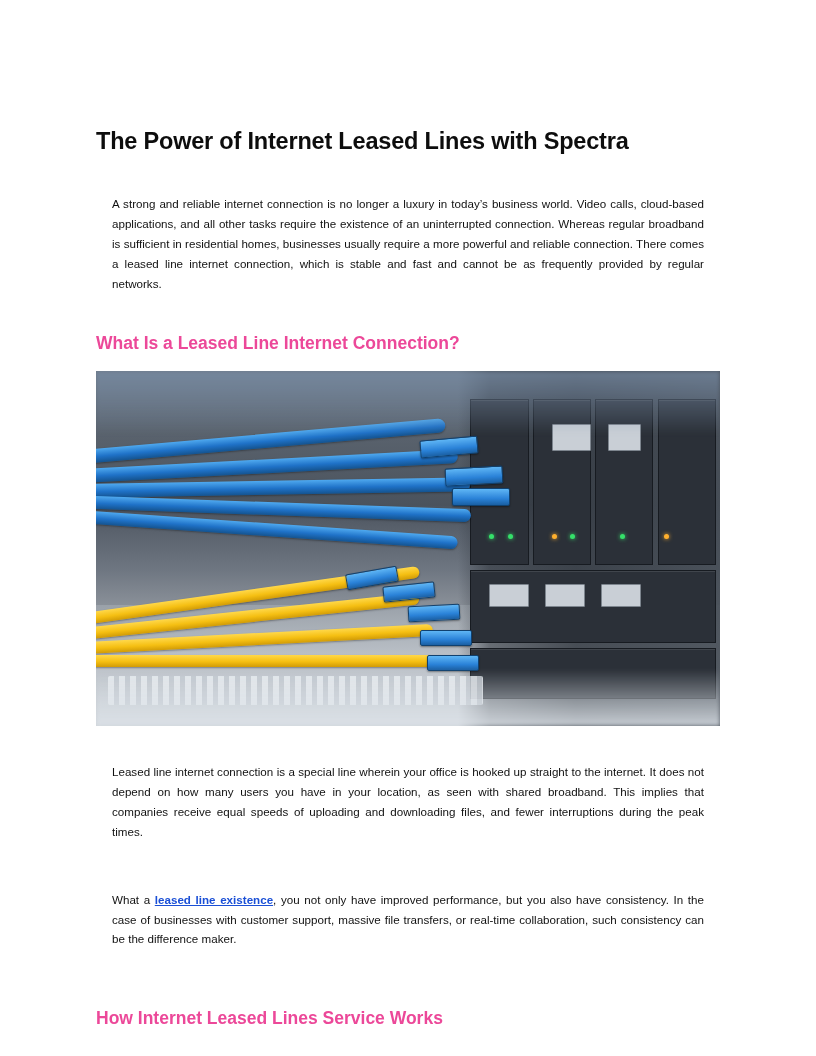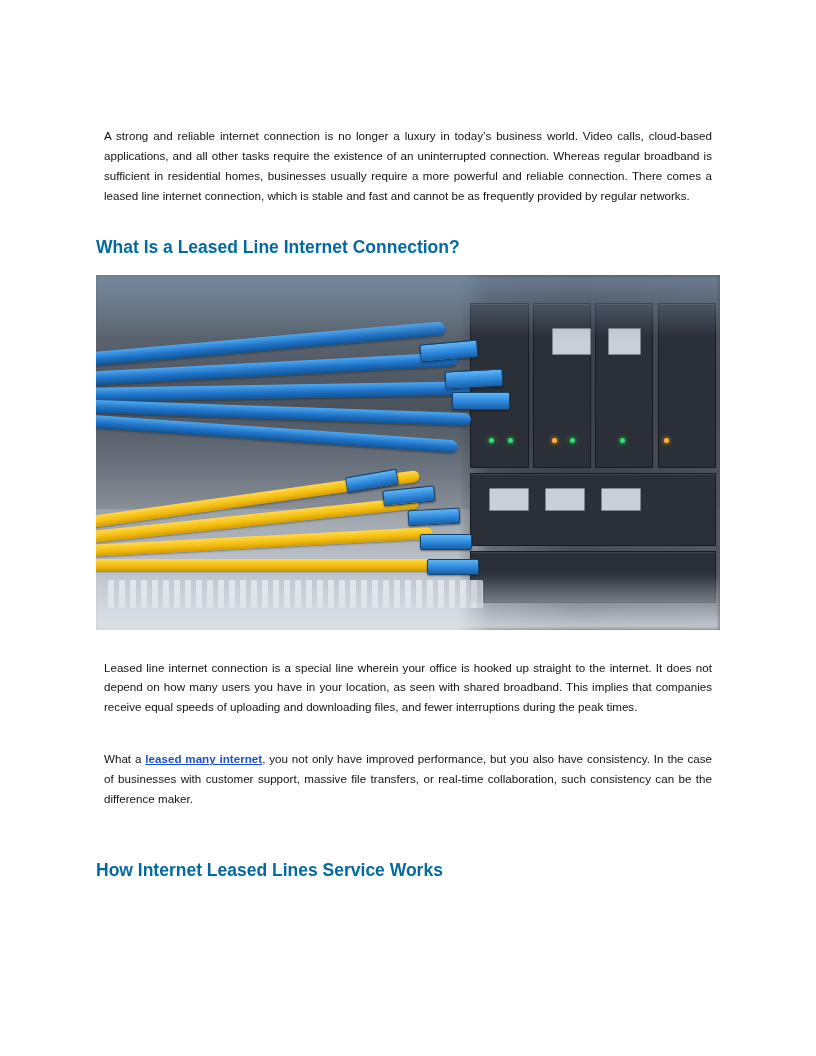--- a/index.html
+++ b/index.html
@@ -28,27 +28,27 @@
     font-weight: bold;
     margin: 31px 0 0 0;
     letter-spacing: -0.2px;
     color: #0d0d0d;
   }
   h2.doc-h2 {
     font-size: 17.5px;
     line-height: 1.3;
     font-weight: bold;
     margin: 0;
-    color: #0369a1;
+    color: #ec4899;
   }
   p.body-text {
     font-size: 11.6px;
     line-height: 1.72;
     text-align: justify;
-    margin: 8px;
+    margin: 16px;
     color: #111111;
     letter-spacing: 0.01px;
   }
   .spacer-after-title { height: 22px; }
   .spacer-h2-before { height: 22px; }
   .spacer-h2-after { height: 16px; }
   .spacer-img-after { height: 20px; }
   .spacer-small { height: 16px; }
   .spacer-big { height: 42px; }
 
@@ -140,20 +140,21 @@
     opacity: 0.85;
     border-radius: 2px;
     filter: blur(0.6px);
   }
 </style>
 </head>
 <body>
 
 <div class="page">
 
+  <h1 class="doc-title">The Power of Internet Leased Lines with Spectra</h1>
 
   <div class="spacer-after-title"></div>
 
   <p class="body-text">A strong and reliable internet connection is no longer a luxury in today’s business world. Video calls, cloud-based applications, and all other tasks require the existence of an uninterrupted connection. Whereas regular broadband is sufficient in residential homes, businesses usually require a more powerful and reliable connection. There comes a leased line internet connection, which is stable and fast and cannot be as frequently provided by regular networks.</p>
 
   <div class="spacer-h2-before"></div>
 
   <h2 class="doc-h2">What Is a Leased Line Internet Connection?</h2>
 
   <div class="spacer-h2-after"></div>
@@ -210,19 +211,19 @@
     <div class="blur-top"></div>
     <div class="blur-bottom"></div>
   </div>
 
   <div class="spacer-img-after"></div>
 
   <p class="body-text">Leased line internet connection is a special line wherein your office is hooked up straight to the internet. It does not depend on how many users you have in your location, as seen with shared broadband. This implies that companies receive equal speeds of uploading and downloading files, and fewer interruptions during the peak times.</p>
 
   <div class="spacer-small"></div>
 
-  <p class="body-text"><span>What a </span><a class="inline-link" href="#">leased many internet</a><span>, you not only have improved performance, but you also have consistency. In the case of businesses with customer support, massive file transfers, or real-time collaboration, such consistency can be the difference maker.</span></p>
+  <p class="body-text"><span>What a </span><a class="inline-link" href="#">leased line existence</a><span>, you not only have improved performance, but you also have consistency. In the case of businesses with customer support, massive file transfers, or real-time collaboration, such consistency can be the difference maker.</span></p>
 
   <div class="spacer-big"></div>
 
   <h2 class="doc-h2">How Internet Leased Lines Service Works</h2>
 
 </div>
 
 </body></html>

